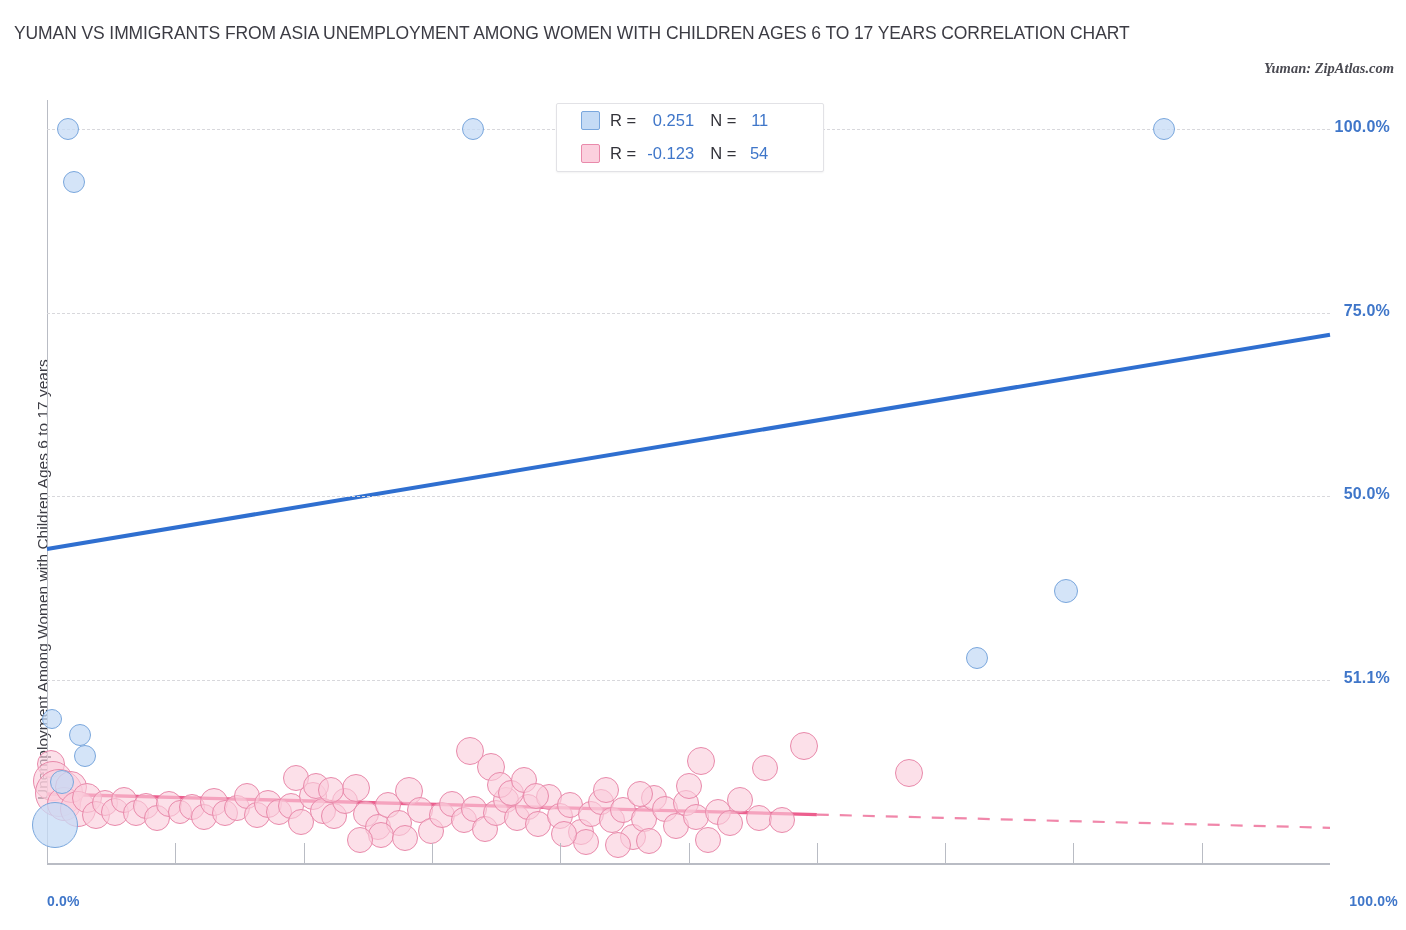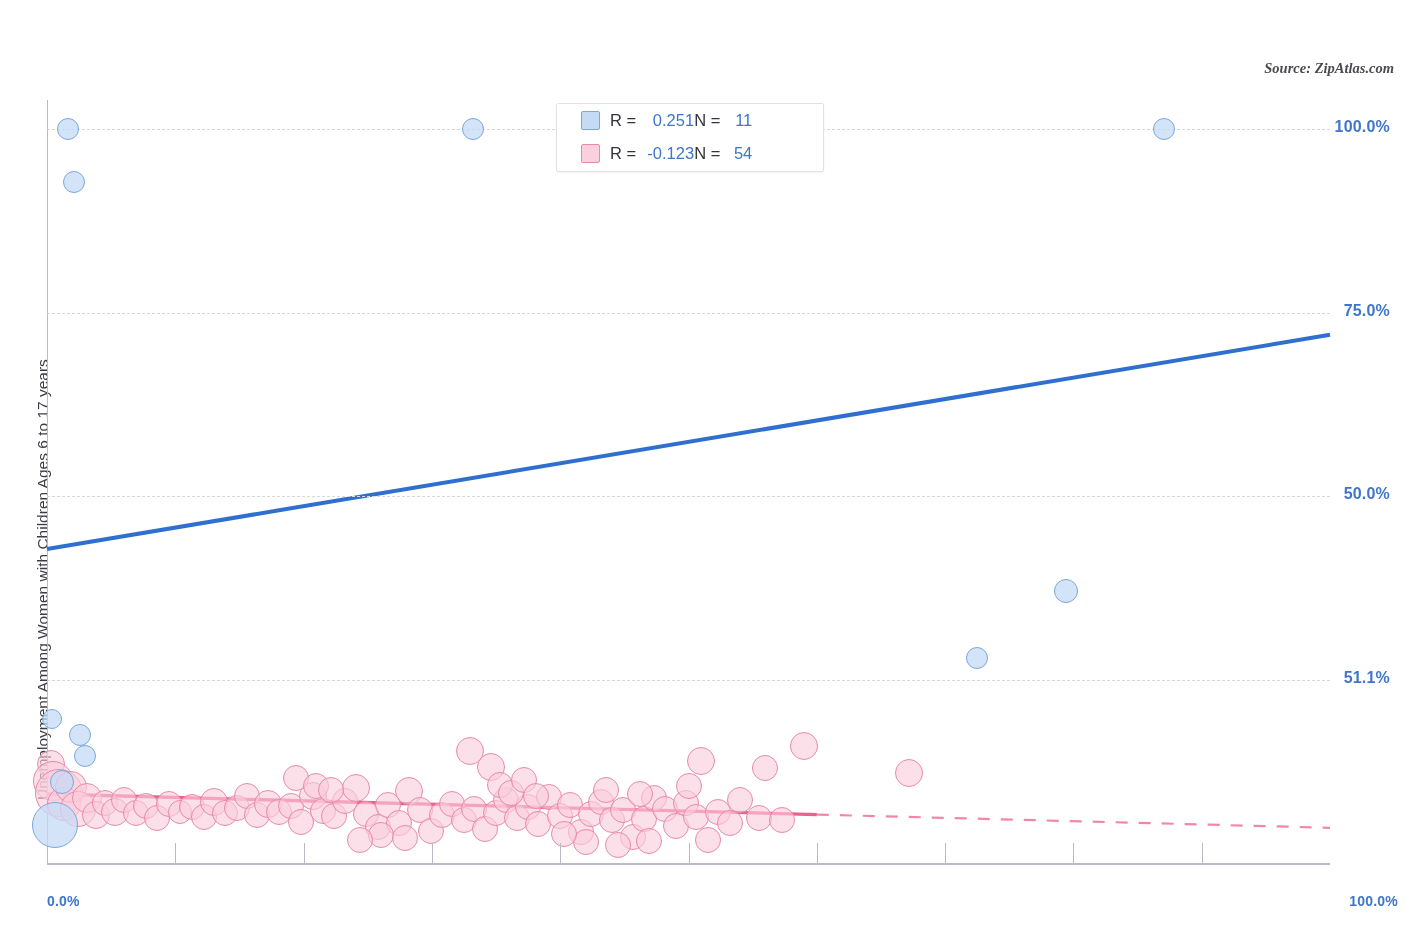--- a/index.html
+++ b/index.html
@@ -198,21 +198,21 @@
   }
   .swatch.blue { background: #c5dbf5; border: 1px solid #7aa7dd; }
   .swatch.pink { background: #fbd0de; border: 1px solid #e98aab; }
   .st-lbl { color: #33333a; font-size: 16.5px; }
   .st-val {
     color: #3f76c9;
     font-size: 16.5px;
     font-weight: 500;
     text-align: right;
   }
-  .st-r-val { width: 58px; }
+  .st-r-val { width: 58px; margin-right: 16px; }
   .st-n-val { width: 28px; text-align: right; }
   .st-n-lbl { margin-right: 4px; }
   
   .serieslegend {
     position: absolute;
     left: 0;
     top: 885px;
     width: 1406px;
     display: flex;
     justify-content: center;
@@ -233,21 +233,22 @@
     box-sizing: border-box;
   }
   .serieslegend .sw.blue { background: #c5dbf5; border: 1px solid #7aa7dd; }
   .serieslegend .sw.pink { background: #fbd0de; border: 1px solid #e98aab; }
 </style>
 </head>
 <body>
 
 <div class="page">
 
-  <div class="source">Source: ZipAtlas.com</div>
+  <div class="title">YUMAN VS IMMIGRANTS FROM ASIA UNEMPLOYMENT AMONG WOMEN WITH CHILDREN AGES 6 TO 17 YEARS CORRELATION CHART</div>
+  <div class="source">Yuman: ZipAtlas.com</div>
 
   <div class="ytitle-holder">
     <div class="ytitle-inner">Unemployment Among Women with Children Ages 6 to 17 years</div>
   </div>
 
   <div class="axis-y-line"></div>
   <div class="axis-x-line"></div>
 
   <div class="plot" id="plot">
     <svg class="trend" id="trendsvg" viewBox="0 0 1283 763" preserveAspectRatio="none">

